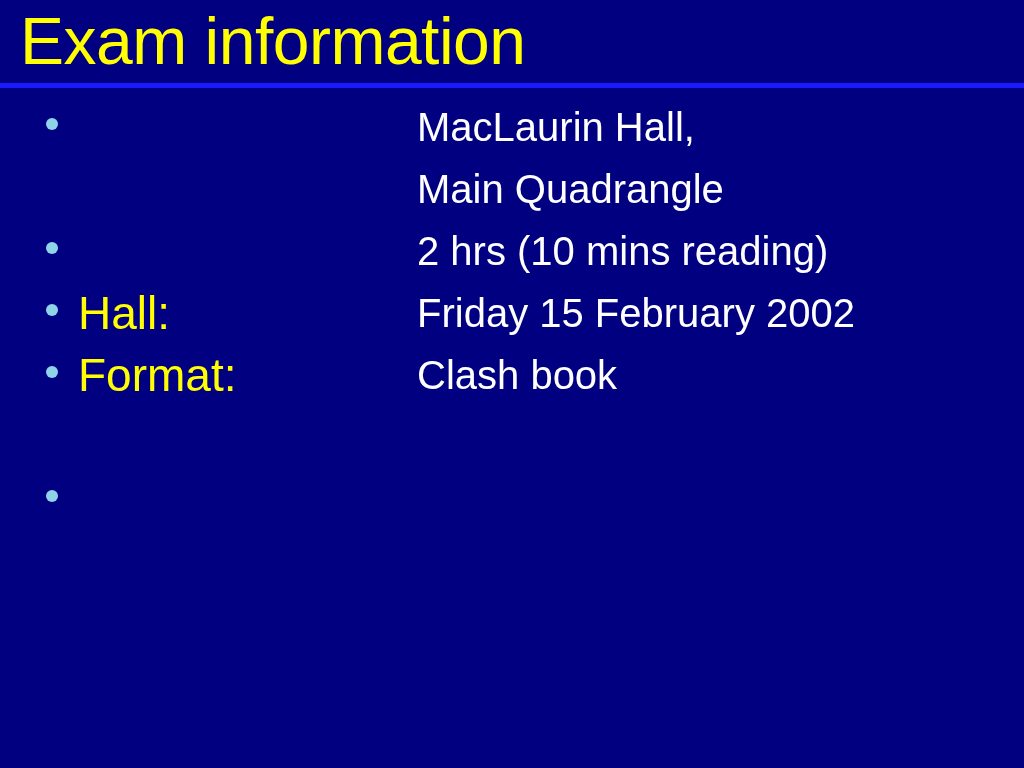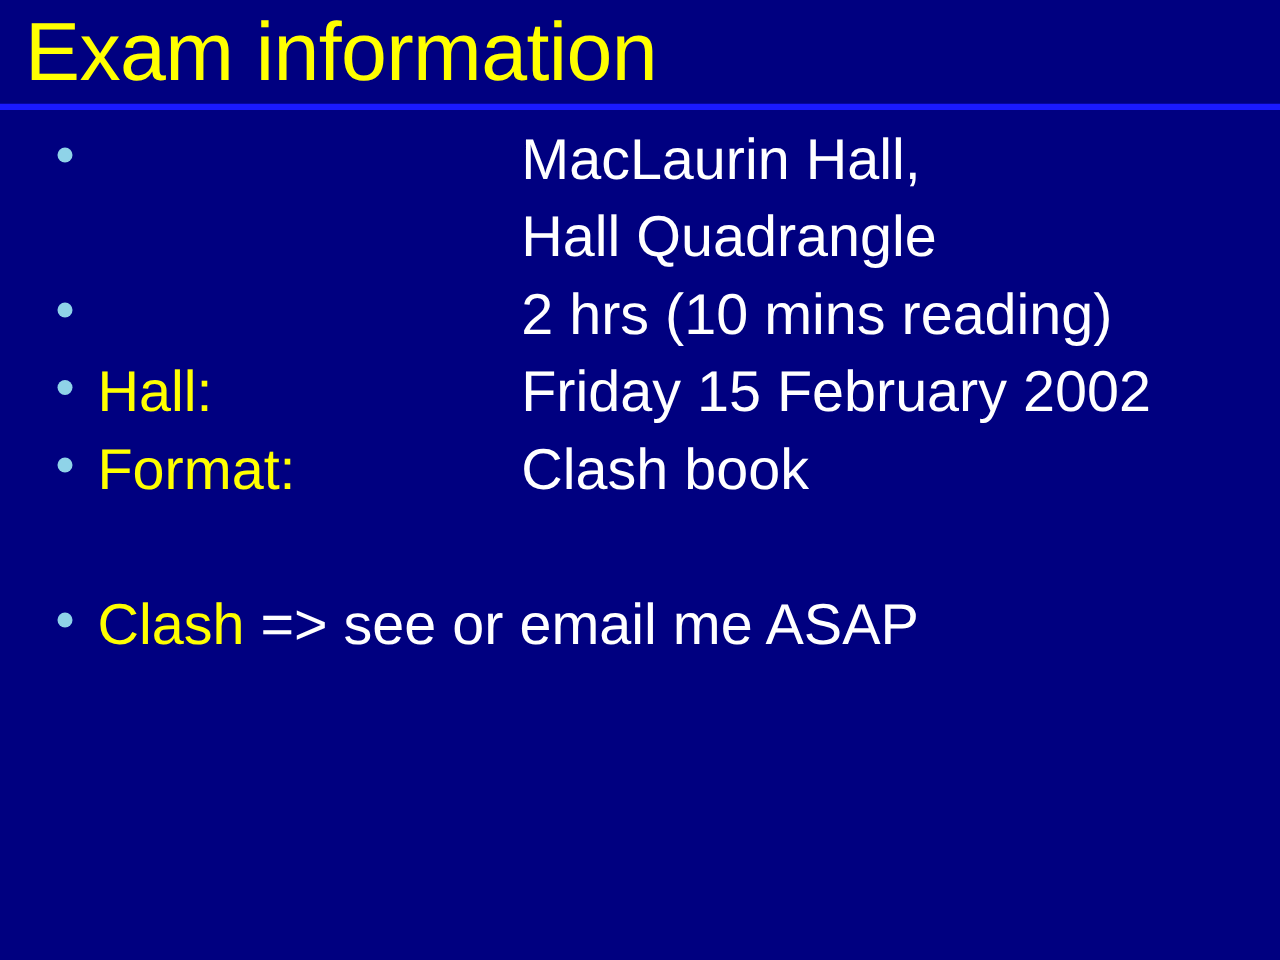--- a/index.html
+++ b/index.html
@@ -78,21 +78,21 @@
     top: 0;
     font-size: 46px;
     line-height: 62px;
     color: #ffff00;
     white-space: nowrap;
   }
   .value {
     position: absolute;
     left: 417px;
     top: 0;
-    font-size: 46px;
+    font-size: 40px;
     line-height: 62px;
     color: #ffffff;
     white-space: nowrap;
   }
   .fullline {
     position: absolute;
     left: 78px;
     top: 0;
     font-size: 46px;
     line-height: 62px;
@@ -116,21 +116,21 @@
   </div>
 
   <div id="body-list">
 
     <div class="row">
       <span class="bullet"></span>
       <span class="value">MacLaurin Hall,</span>
     </div>
 
     <div class="row">
-      <span class="value">Hall Quadrangle</span>
+      <span class="value">Main Quadrangle</span>
     </div>
 
     <div class="row">
       <span class="bullet"></span>
       <span class="value">2 hrs (10 mins reading)</span>
     </div>
 
     <div class="row">
       <span class="bullet"></span>
       <span class="label">Hall:</span>
@@ -141,17 +141,16 @@
     <div class="row">
       <span class="bullet"></span>
       <span class="label">Format:</span>
       <span class="value">Clash book</span>
     </div>
 
     <div class="row spacer"></div>
 
     <div class="row">
       <span class="bullet"></span>
-      <span class="fullline"><span class="accent">Clash</span><span class="plain"> =&gt; see or email me ASAP</span></span>
     </div>
 
   </div>
 </div>
 
 </body></html>

